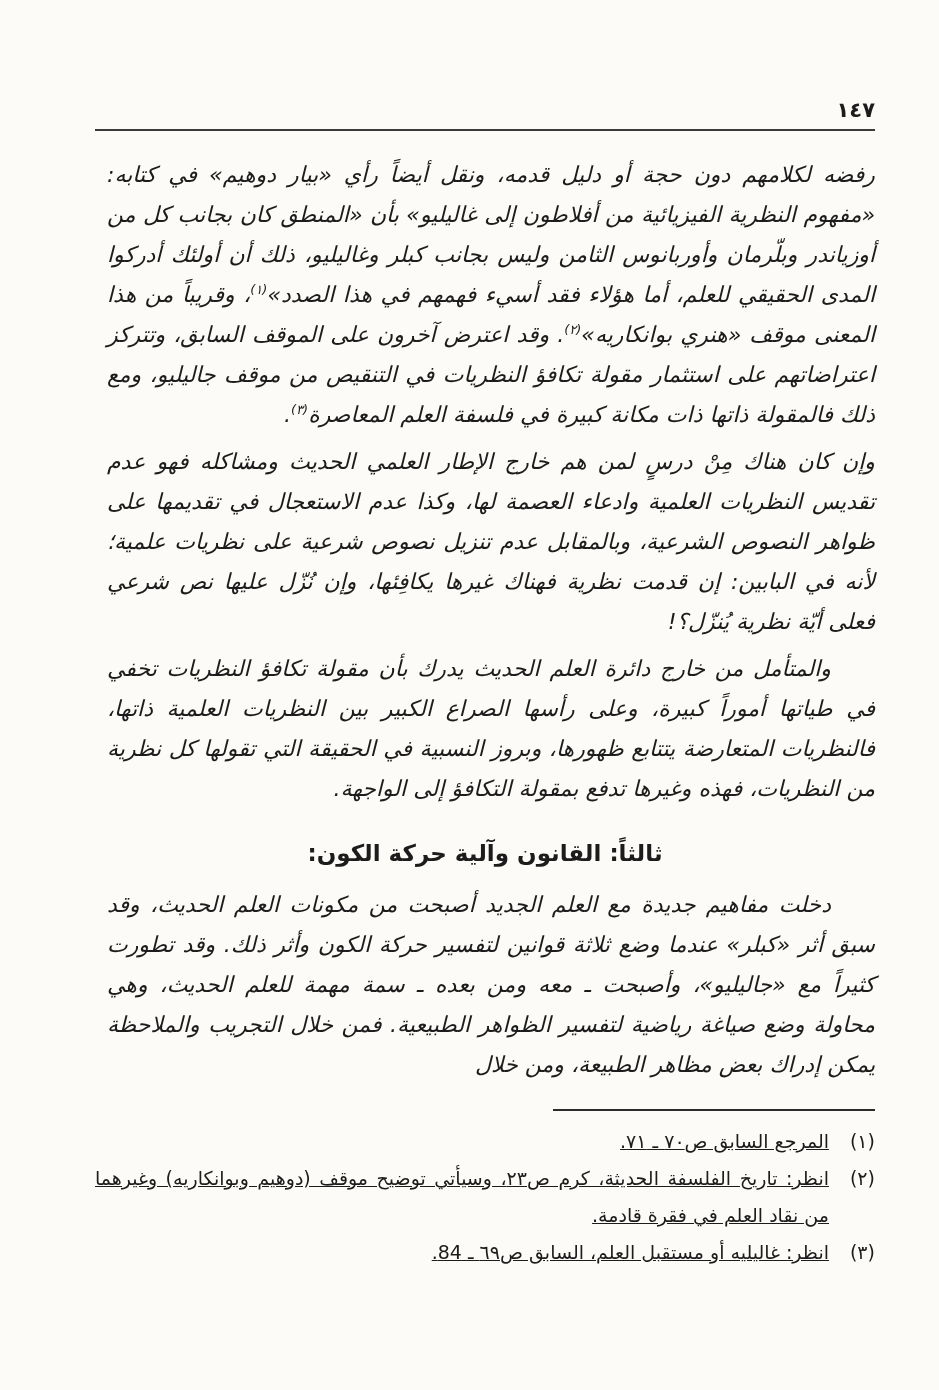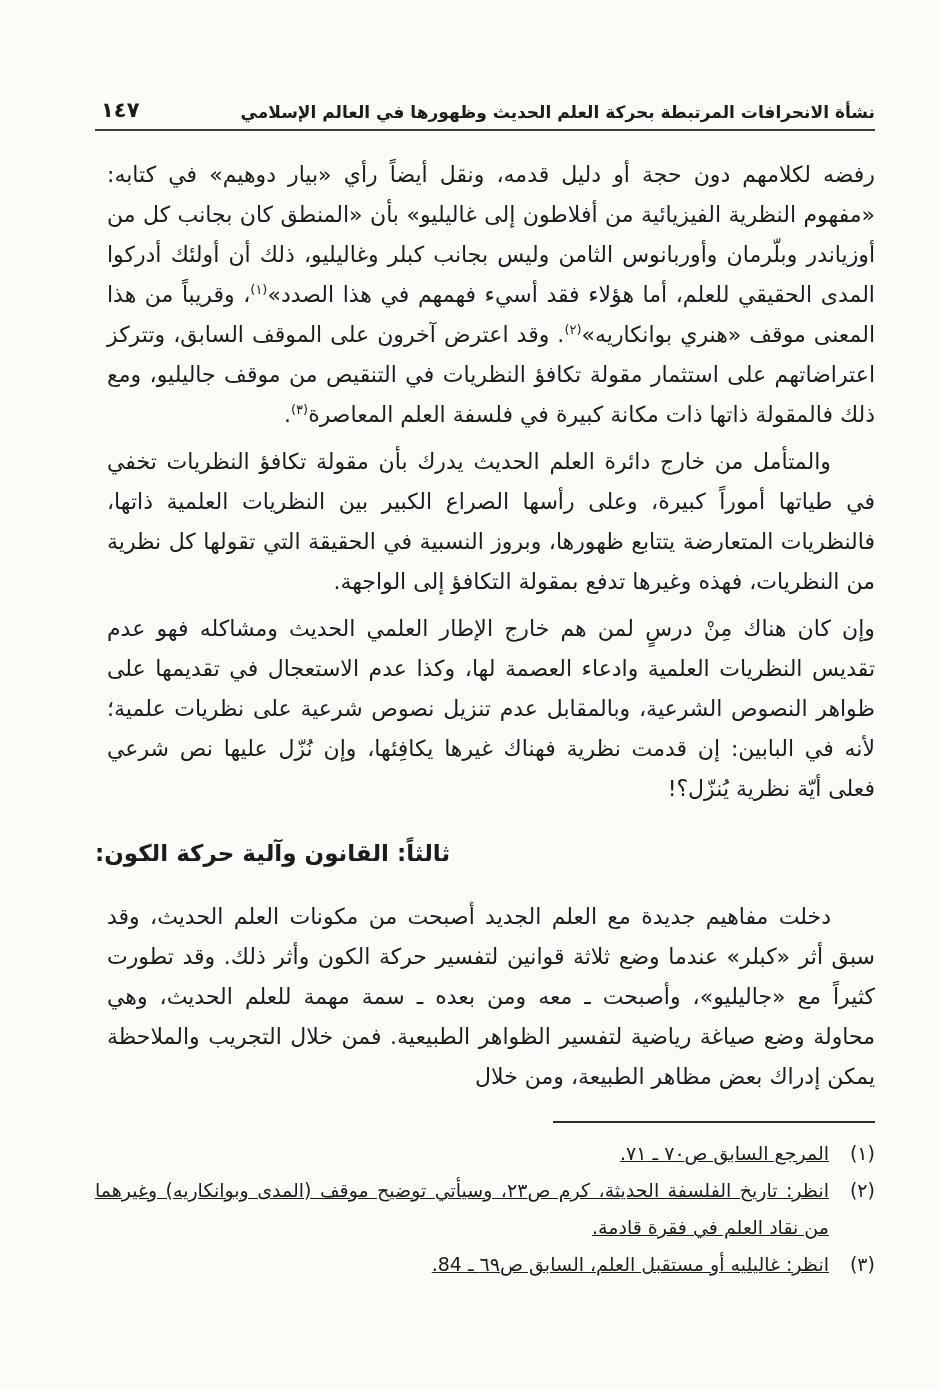--- a/index.html
+++ b/index.html
@@ -39,34 +39,35 @@
     padding-left: 6px;
   }
   .body-text {
     margin-top: 24px;
     font-size: 22px;
     line-height: 40px;
     text-align: justify;
   }
   .para {
     margin: 0 0 7px 12px;
+    font-style: italic;
   }
   .para.indent {
     text-indent: 44px;
   }
   .fn-ref {
     font-size: 13px;
     vertical-align: super;
     line-height: 0;
   }
   .section-heading {
     font-size: 23px;
     font-weight: bold;
-    margin: 24px 0 24px 0;
-    text-align: left;
+    margin: 24px 0 12px 0;
+    text-align: center;
   }
   .footnotes {
     margin-top: 24px;
   }
   .fn-separator {
     width: 322px;
     border-top: 2px solid #2b2b2b;
     margin: 0 0 12px auto; 
   }
   .footnote {
@@ -83,48 +84,47 @@
     flex: 1;
     text-decoration: underline;
   }
 </style>
 </head>
 <body>
 
 <div class="page">
 
   <div class="page-header">
-    <div class="header-title">نشأة الانحرافات المرتبطة بحركة العلم الحديث وظهورها في العالم الإسلامي</div>
     <div class="page-number">١٤٧</div>
   </div>
 
   <div class="body-text">
     <div>
         <p class="para"><span>رفضه لكلامهم دون حجة أو دليل قدمه، ونقل أيضاً رأي «بيار دوهيم» في كتابه: «مفهوم النظرية الفيزيائية من أفلاطون إلى غاليليو» بأن «المنطق كان بجانب كل من أوزياندر وبلّرمان وأوربانوس الثامن وليس بجانب كبلر وغاليليو، ذلك أن أولئك أدركوا المدى الحقيقي للعلم، أما هؤلاء فقد أسيء فهمهم في هذا الصدد»</span><span class="fn-ref">(١)</span><span>، وقريباً من هذا المعنى موقف «هنري بوانكاريه»</span><span class="fn-ref">(٢)</span><span>. وقد اعترض آخرون على الموقف السابق، وتتركز اعتراضاتهم على استثمار مقولة تكافؤ النظريات في التنقيص من موقف جاليليو، ومع ذلك فالمقولة ذاتها ذات مكانة كبيرة في فلسفة العلم المعاصرة</span><span class="fn-ref">(٣)</span><span>.</span></p>
+        <p class="para"><span>وإن كان هناك مِنْ درسٍ لمن هم خارج الإطار العلمي الحديث ومشاكله فهو عدم تقديس النظريات العلمية وادعاء العصمة لها، وكذا عدم الاستعجال في تقديمها على ظواهر النصوص الشرعية، وبالمقابل عدم تنزيل نصوص شرعية على نظريات علمية؛ لأنه في البابين: إن قدمت نظرية فهناك غيرها يكافِئها، وإن نُزّل عليها نص شرعي فعلى أيّة نظرية يُنزّل؟!</span></p>
         <p class="para indent"><span>والمتأمل من خارج دائرة العلم الحديث يدرك بأن مقولة تكافؤ النظريات تخفي في طياتها أموراً كبيرة، وعلى رأسها الصراع الكبير بين النظريات العلمية ذاتها، فالنظريات المتعارضة يتتابع ظهورها، وبروز النسبية في الحقيقة التي تقولها كل نظرية من النظريات، فهذه وغيرها تدفع بمقولة التكافؤ إلى الواجهة.</span></p>
-        <p class="para"><span>وإن كان هناك مِنْ درسٍ لمن هم خارج الإطار العلمي الحديث ومشاكله فهو عدم تقديس النظريات العلمية وادعاء العصمة لها، وكذا عدم الاستعجال في تقديمها على ظواهر النصوص الشرعية، وبالمقابل عدم تنزيل نصوص شرعية على نظريات علمية؛ لأنه في البابين: إن قدمت نظرية فهناك غيرها يكافِئها، وإن نُزّل عليها نص شرعي فعلى أيّة نظرية يُنزّل؟!</span></p>
       </div>
 
     <h2 class="section-heading">ثالثاً: القانون وآلية حركة الكون:</h2>
 
     <div>
         <p class="para indent"><span>دخلت مفاهيم جديدة مع العلم الجديد أصبحت من مكونات العلم الحديث، وقد سبق أثر «كبلر» عندما وضع ثلاثة قوانين لتفسير حركة الكون وأثر ذلك. وقد تطورت كثيراً مع «جاليليو»، وأصبحت ـ معه ومن بعده ـ سمة مهمة للعلم الحديث، وهي محاولة وضع صياغة رياضية لتفسير الظواهر الطبيعية. فمن خلال التجريب والملاحظة يمكن إدراك بعض مظاهر الطبيعة، ومن خلال</span></p>
       </div>
   </div>
 
   <div class="footnotes">
     <div class="fn-separator"></div>
     <div>
         <div class="footnote">
           <span class="fn-marker">(١)</span>
           <span class="fn-text">المرجع السابق ص٧٠ ـ ٧١.</span>
         </div>
         <div class="footnote">
           <span class="fn-marker">(٢)</span>
-          <span class="fn-text">انظر: تاريخ الفلسفة الحديثة، كرم ص٢٣، وسيأتي توضيح موقف (المدى وبوانكاريه) وغيرهما من نقاد العلم في فقرة قادمة.</span>
+          <span class="fn-text">انظر: تاريخ الفلسفة الحديثة، كرم ص٢٣، وسيأتي توضيح موقف (دوهيم وبوانكاريه) وغيرهما من نقاد العلم في فقرة قادمة.</span>
         </div>
         <div class="footnote">
           <span class="fn-marker">(٣)</span>
           <span class="fn-text">انظر: غاليليه أو مستقبل العلم، السابق ص٦٩ ـ 84.</span>
         </div>
       </div>
   </div>
 
 </div>
 

